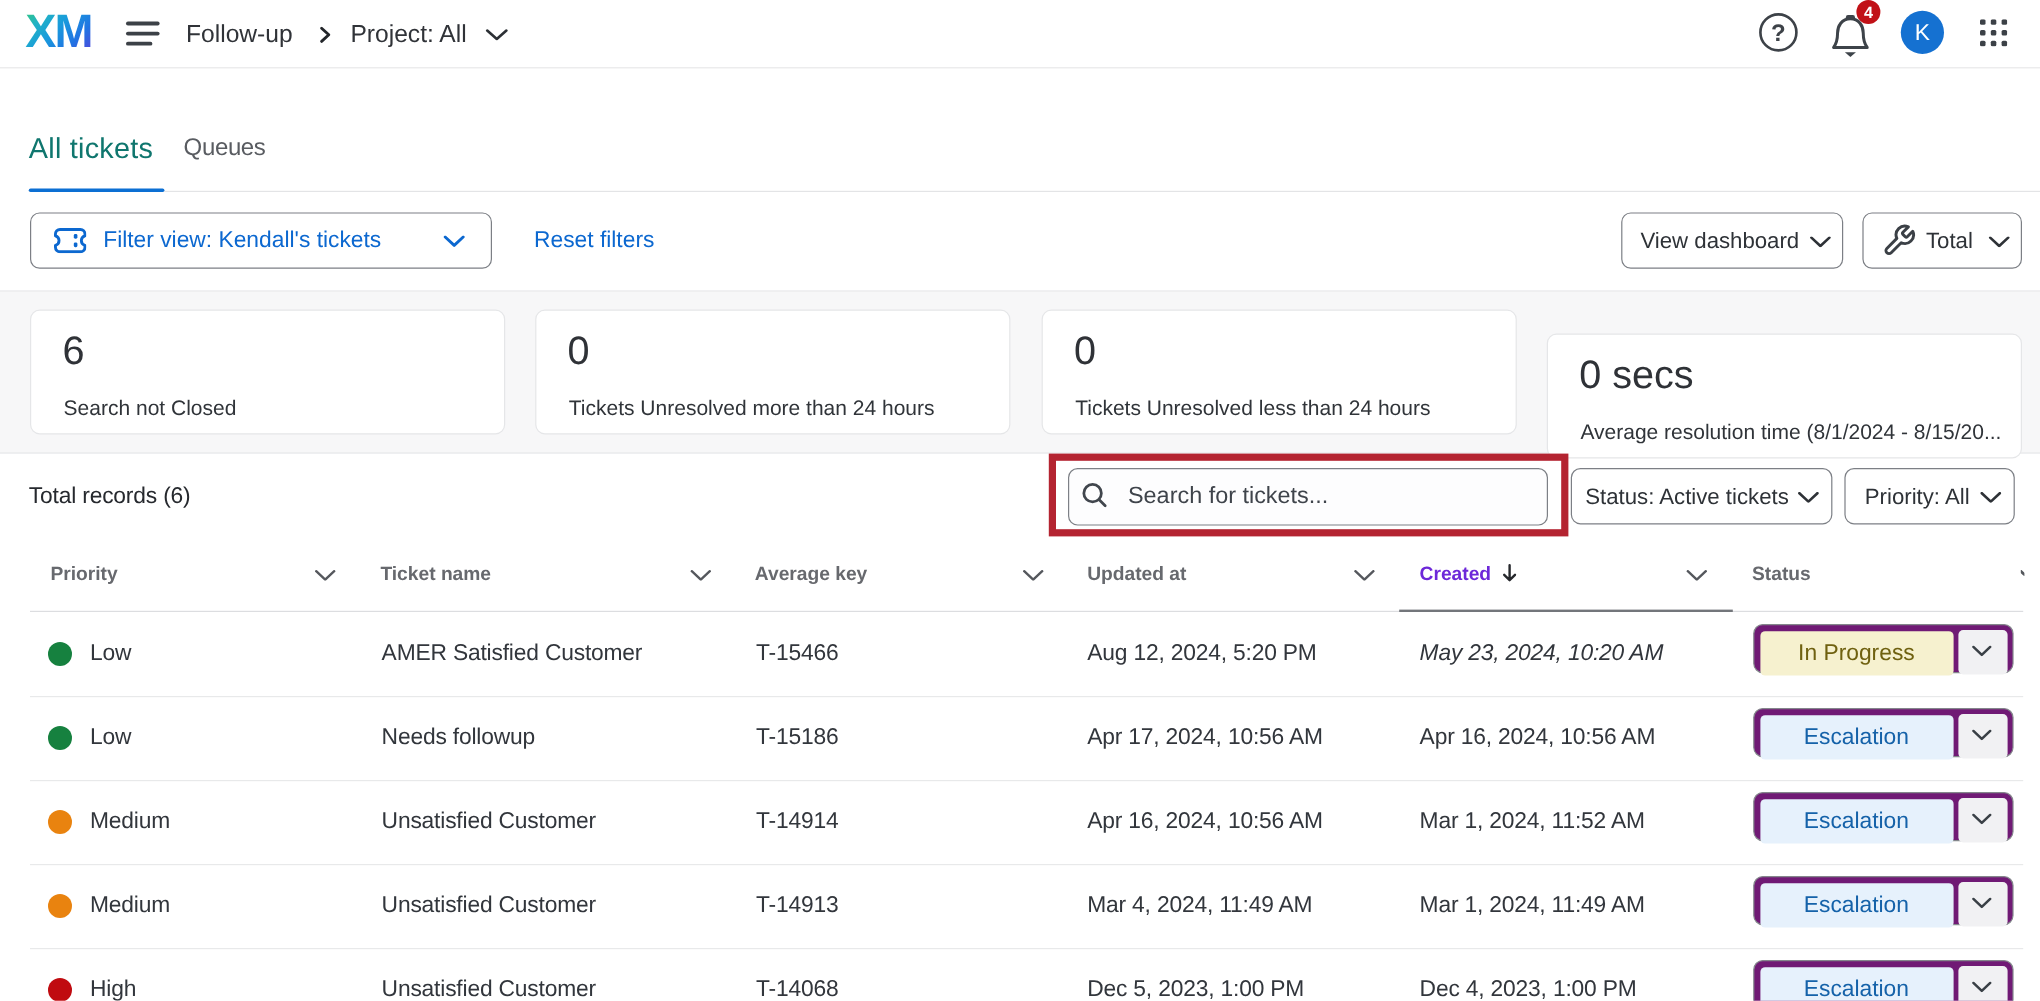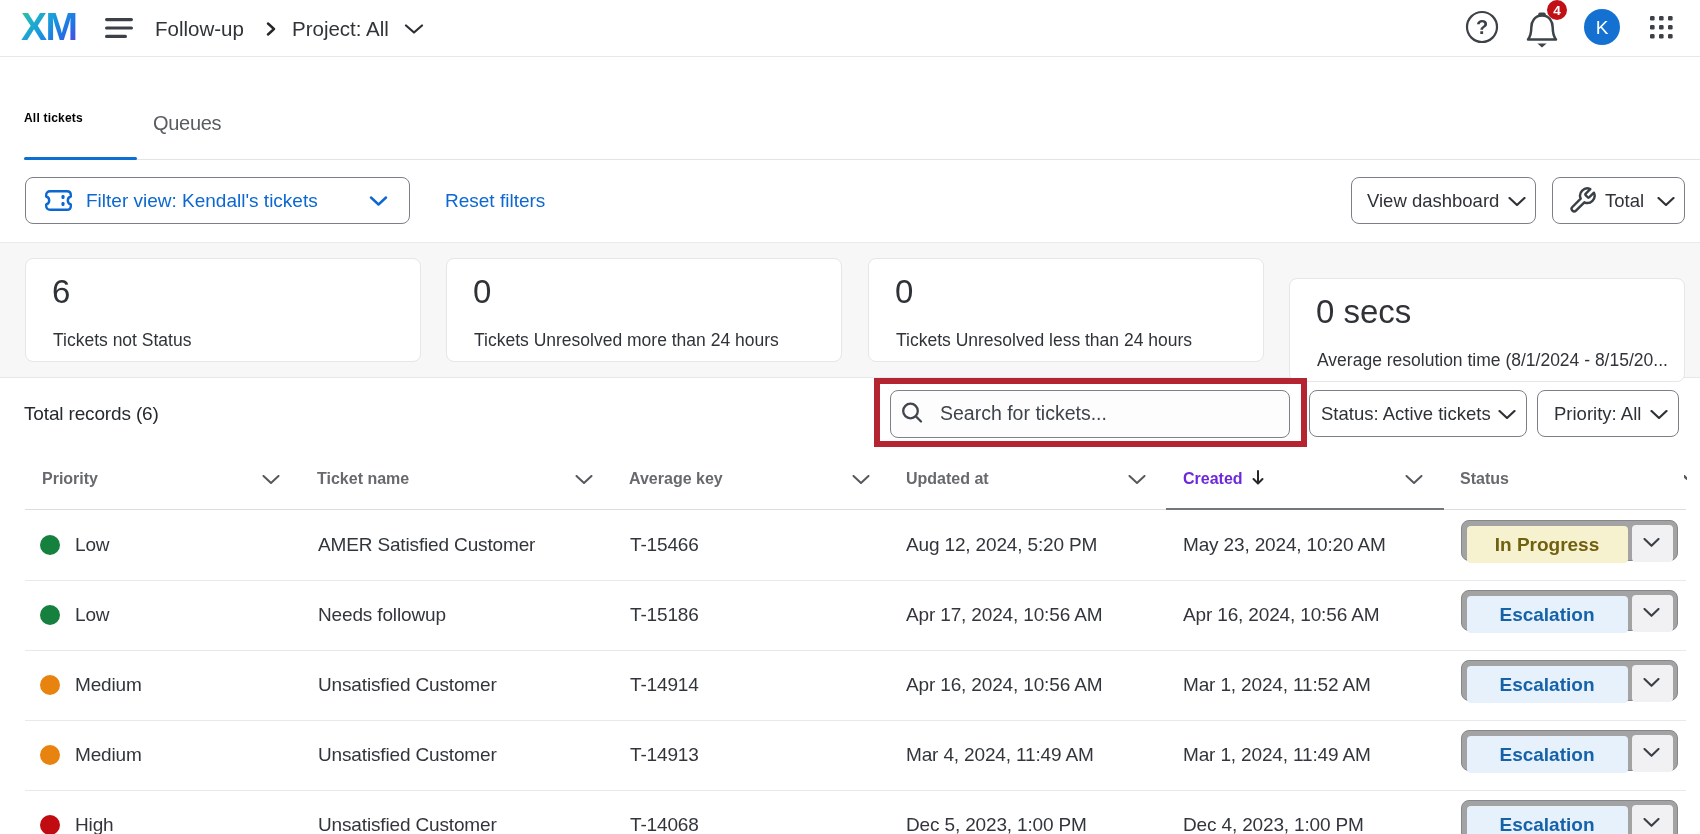--- a/index.html
+++ b/index.html
@@ -6,39 +6,39 @@
 html,body { width:1700px; height:834px; background:#fff; font-family:"Liberation Sans", sans-serif; overflow:hidden; }
 #page { position:relative; width:1700px; height:834px; }
 .abs { position:absolute; }
 
 #hdr { position:absolute; top:0; left:0; width:1700px; height:57px; background:#fff; border-bottom:1px solid #e8e8e9; }
 #xm { position:absolute; left:21px; top:7px; font-size:39px; line-height:39px; font-weight:700; letter-spacing:-1.5px; background:linear-gradient(135deg,#35ca76 0%,#22b3c4 22%,#199bdc 45%,#2173e3 72%,#5940d9 100%); -webkit-background-clip:text; background-clip:text; color:transparent; }
 .crumb { position:absolute; top:0; height:57px; line-height:57px; font-size:20.5px; color:#303338; }
 
 .hico { position:absolute; top:0; }
 
-#tab1 { position:absolute; left:24px; top:111px; font-size:12px; font-weight:700; color:#000000; letter-spacing:0.2px; }
+#tab1 { position:absolute; left:24px; top:111px; font-size:24px; font-weight:400; color:#0f766e; letter-spacing:0.2px; }
 #tab2 { position:absolute; left:153px; top:112px; font-size:20px; color:#595c61; letter-spacing:-0.3px; }
 #tabline { position:absolute; left:24px; right:0; top:159px; height:1px; background:#e3e4e6; }
 #tabsel { position:absolute; left:24px; top:157px; width:113px; height:3px; background:#0c6fd3; border-radius:2px; }
 
 .btn { position:absolute; height:47px; border:1px solid #7c7f85; border-radius:8px; background:#fff; }
 .btxt { position:absolute; top:0; height:45px; line-height:45px; font-size:18.5px; color:#2e3237; white-space:nowrap; }
 .blue { color:#0c68d0; }
 
 #band { position:absolute; left:0; top:242px; width:1700px; height:136px; background:#f7f7f8; border-top:1px solid #e9eaeb; border-bottom:1px solid #e7e8ea; }
 .card { position:absolute; top:15px; width:396px; height:104px; background:#fff; border:1px solid #e5e6e8; border-radius:8px; }
 .cnum { position:absolute; left:26px; top:14px; font-size:33px; color:#2f3237; }
 .clab { position:absolute; left:27px; top:71px; font-size:17.5px; color:#303439; white-space:nowrap; }
 
 .hcell { position:absolute; top:471px; font-size:16px; line-height:16px; font-weight:700; color:#67696e; white-space:nowrap; }
 .rowline { position:absolute; left:25px; width:1661px; height:1px; background:#e8e9ea; }
 .cell { position:absolute; font-size:19px; letter-spacing:-0.15px; color:#32363c; white-space:nowrap; }
 .dot { position:absolute; width:20px; height:20px; border-radius:50%; }
-.pill { position:absolute; left:1461px; width:217px; height:41px; background:#a3a3a3; border:1.5px solid #84878c; border-radius:8px;font-weight:bold; }
+.pill { position:absolute; left:1461px; width:217px; height:41px; background:#701a75; border:1.5px solid #84878c; border-radius:8px; }
 .plab { position:absolute; left:4.5px; top:4.5px; width:161px; height:37px; border-radius:4px; text-align:center; line-height:37px; font-size:19px; }
 .pyel { background:#f6f1cf; color:#6f6110; }
 .pblu { background:#e6f1fc; color:#1562a9; }
 .pchev { position:absolute; right:4px; top:4px; width:41px; height:37px; border-radius:4px; background:#f1f1f3; }
 svg { display:block; }
 </style>
 </head>
 <body>
 <div id="page">
 
@@ -116,21 +116,21 @@
   <path d="M14.7 6.3a1 1 0 0 0 0 1.4l1.6 1.6a1 1 0 0 0 1.4 0l3.77-3.77a6 6 0 0 1-7.94 7.94l-6.91 6.91a2.12 2.12 0 0 1-3-3l6.91-6.91a6 6 0 0 1 7.94-7.94l-3.76 3.76z" fill="none" stroke="#3b4046" stroke-width="2" stroke-linecap="round" stroke-linejoin="round"></path>
 </svg>
 <div class="btxt" style="left:1605px; top:178px;">Total</div>
 <svg class="abs" style="left:1657px; top:197px;" width="18" height="9" viewBox="0 0 18 9">
   <path d="M1.5 1 L9 8 L16.5 1" fill="none" stroke="#2e3237" stroke-width="2.2" stroke-linecap="round" stroke-linejoin="round"></path>
 </svg>
 
 <div id="band">
   <div class="card" style="left:25px;">
     <div class="cnum">6</div>
-    <div class="clab">Tickets not Status</div>
+    <div class="clab">Search not Closed</div>
   </div>
   <div class="card" style="left:446px;">
     <div class="cnum">0</div>
     <div class="clab">Tickets Unresolved more than 24 hours</div>
   </div>
   <div class="card" style="left:868px;">
     <div class="cnum">0</div>
     <div class="clab">Tickets Unresolved less than 24 hours</div>
   </div>
   <div class="card" style="left:1289px;margin-top:20px;">
@@ -192,21 +192,21 @@
     </svg>
 
 <div class="abs" style="left:25px; top:509px; width:1661px; height:1px; background:#dcdde0;"></div>
 <div class="abs" style="left:1166px; top:507.5px; width:278px; height:2px; background:#73767b;"></div>
 
 <div class="dot" style="left:40px; top:535px; background:#16813f;"></div>
 <div class="cell" style="left:75px; top:534px;">Low</div>
 <div class="cell" style="left:318px; top:534px;">AMER Satisfied Customer</div>
 <div class="cell" style="left:630px; top:534px;">T-15466</div>
 <div class="cell" style="left:906px; top:534px;">Aug 12, 2024, 5:20 PM</div>
-<div class="cell" style="left:1183px; top:534px;">May 23, 2024, 10:20 AM</div>
+<div class="cell" style="left:1183px; top:534px;font-style:italic;">May 23, 2024, 10:20 AM</div>
 <div class="pill" style="top:520px;">
   <div class="plab pyel">In Progress</div>
   <div class="pchev"></div>
   <svg style="position:absolute; right:17px; top:17px;" width="17" height="9" viewBox="0 0 17 9">
         <path d="M1.5 1 L8.5 7.8 L15.5 1" fill="none" stroke="#3a4046" stroke-width="2.1" stroke-linecap="round" stroke-linejoin="round"></path>
       </svg>
 </div>
 <div class="rowline" style="top:580px;"></div>
 
 <div class="dot" style="left:40px; top:605px; background:#16813f;"></div>

